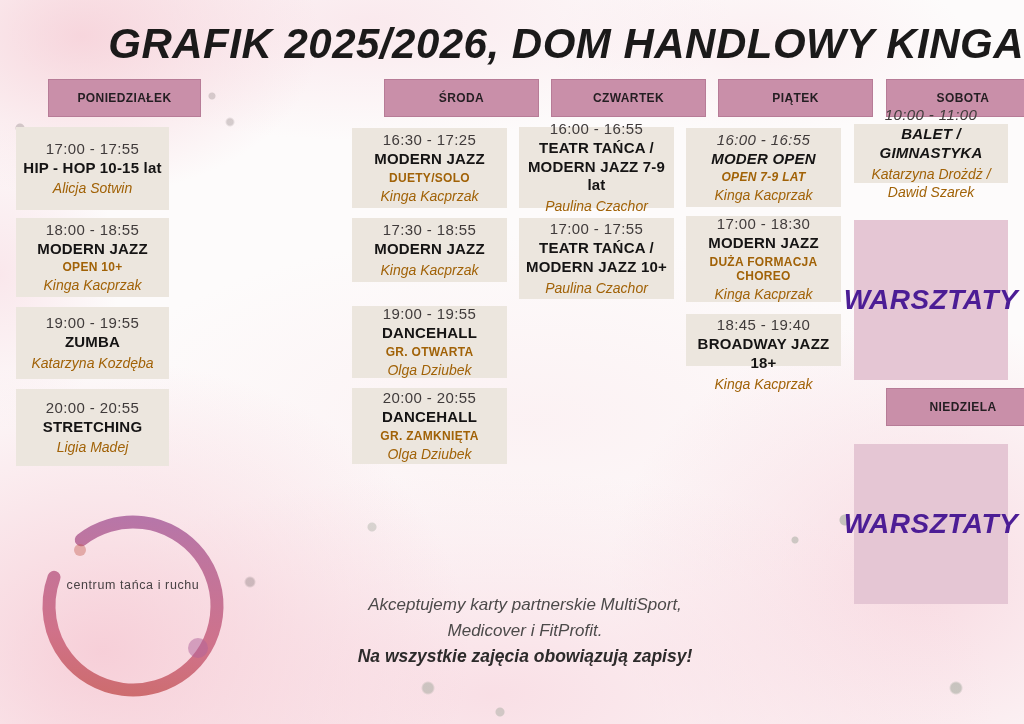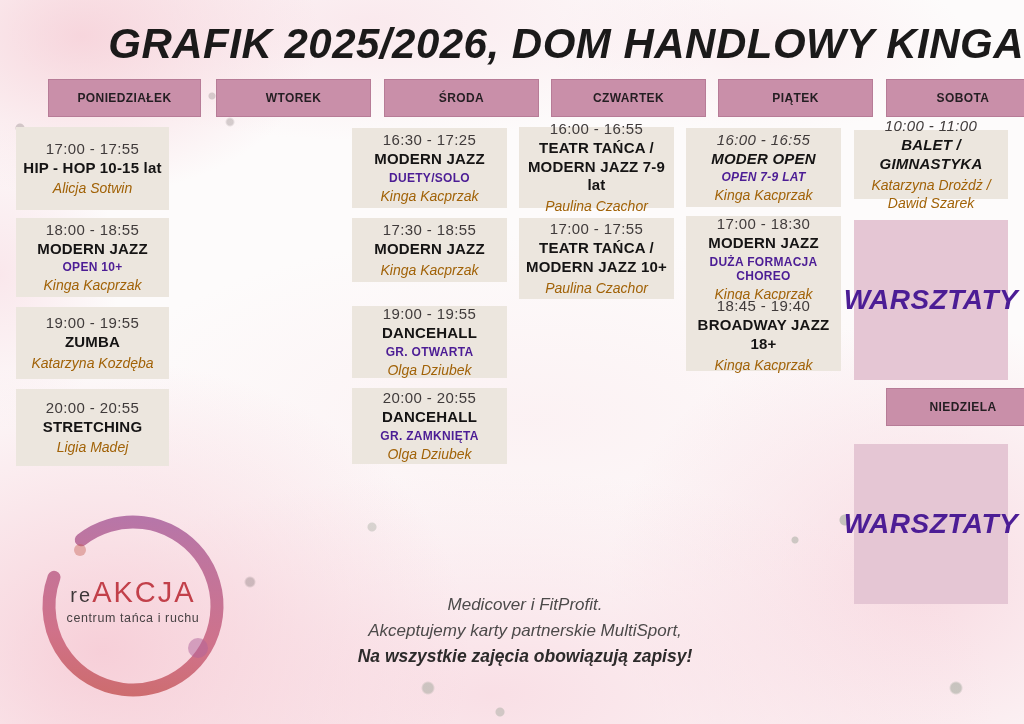--- a/index.html
+++ b/index.html
@@ -43,21 +43,21 @@
     font-size:12px;font-weight:bold;color:#241e22;letter-spacing:.4px;margin-left:32px;
   }
   .cell{
     position:absolute;left:0;width:100%;box-sizing:border-box;
     background:#ece6de;
     display:flex;flex-direction:column;align-items:center;justify-content:center;
     text-align:center;gap:2px;padding:2px 4px;
   }
   .time{font-size:15px;color:#403b3b;letter-spacing:.4px;}
   .ttl{font-size:15px;font-weight:bold;color:#151414;letter-spacing:.2px;white-space:pre-line;line-height:1.25;}
-  .sub{font-size:12px;font-weight:bold;color:#4c1d95;letter-spacing:.3px;}
+  .sub{font-size:12px;font-weight:bold;color:#a16207;letter-spacing:.3px;}
   .who{font-size:14px;font-style:italic;color:#a16207;white-space:pre-line;line-height:1.3;}
   .cell.italic .time,.cell.italic .ttl,.cell.italic .sub{font-style:italic;}
   .workshop{
     position:absolute;left:0;width:100%;background:#e5c6d4;
     display:flex;align-items:center;justify-content:center;
     font-size:28px;font-weight:bold;font-style:italic;color:#4c1d95;letter-spacing:.5px;
   }
   .footer{
     position:absolute;left:255px;top:592px;width:540px;text-align:center;
     font-size:17px;font-style:italic;color:#4c4a4a;line-height:1.5;
@@ -98,23 +98,20 @@
       <div class="ttl">ZUMBA</div>
       <div class="who">Katarzyna Kozdęba</div>
     </div>
     <div class="cell" style="top:389px;height:77px;">
       <div class="time">20:00 - 20:55</div>
       <div class="ttl">STRETCHING</div>
       <div class="who">Ligia Madej</div>
     </div>
   </div>
 
-  <div class="col" style="left:184px;width:155px;">
-    <div class="day-head">WTOREK</div>
-  </div>
 
   <div class="col" style="left:352px;width:155px;">
     <div class="day-head">ŚRODA</div>
     <div class="cell" style="top:128px;height:80px;">
       <div class="time">16:30 - 17:25</div>
       <div class="ttl">MODERN JAZZ</div>
       <div class="sub">DUETY/SOLO</div>
       <div class="who">Kinga Kacprzak</div>
     </div>
     <div class="cell" style="top:218px;height:64px;">
@@ -159,61 +156,58 @@
       <div class="ttl">MODER OPEN</div>
       <div class="sub">OPEN 7-9 LAT</div>
       <div class="who">Kinga Kacprzak</div>
     </div>
     <div class="cell" style="top:216px;height:86px;">
       <div class="time">17:00 - 18:30</div>
       <div class="ttl">MODERN JAZZ</div>
       <div class="sub">DUŻA FORMACJA CHOREO</div>
       <div class="who">Kinga Kacprzak</div>
     </div>
-    <div class="cell" style="top:300px;height:71px;">
+    <div class="cell" style="top:314px;height:52px;justify-content:space-between;">
       <div class="time">18:45 - 19:40</div>
       <div class="ttl">BROADWAY JAZZ 18+</div>
       <div class="who">Kinga Kacprzak</div>
     </div>
   </div>
 
   <div class="col" style="left:854px;width:154px;">
     <div class="day-head">SOBOTA</div>
-    <div class="cell italic" style="top:130px;height:69px;">
+    <div class="cell italic" style="top:124px;height:59px;">
       <div class="time">10:00 - 11:00</div>
       <div class="ttl">BALET / GIMNASTYKA</div>
       <div class="who">Katarzyna Drożdż /
 Dawid Szarek</div>
     </div>
     <div class="workshop" style="top:220px;height:160px;">WARSZTATY</div>
     <div class="day-head" style="top:388px;">NIEDZIELA</div>
     <div class="workshop" style="top:444px;height:160px;">WARSZTATY</div>
   </div>
 
   <div class="footer">
+    <div>Akceptujemy karty partnerskie MultiSport,</div>
     <div>Medicover i FitProfit.</div>
-    <div>Akceptujemy karty partnerskie MultiSport,</div>
     <div class="strong">Na wszystkie zajęcia obowiązują zapisy!</div>
   </div>
 
   <div class="logo">
     <svg width="210" height="215" viewBox="0 0 210 215">
       <defs>
         <linearGradient id="ringGrad" x1="0%" y1="0%" x2="100%" y2="100%">
           <stop offset="0%" stop-color="#c4574b"></stop>
           <stop offset="35%" stop-color="#c9607a"></stop>
           <stop offset="70%" stop-color="#b7628f"></stop>
           <stop offset="100%" stop-color="#a263a8"></stop>
         </linearGradient>
       </defs>
       <circle cx="105" cy="108" r="84" fill="none" stroke="url(#ringGrad)" stroke-width="13" stroke-linecap="round" opacity="0.85" stroke-dasharray="480 48" transform="rotate(-128 105 108)"></circle>
       <circle cx="170" cy="150" r="10" fill="#b0649c" opacity="0.5"></circle>
       <circle cx="52" cy="52" r="6" fill="#c4574b" opacity="0.4"></circle>
     </svg>
     <div class="logo-text">
-      <div class="brand">
-        <span class="re">re</span><span class="akcja">AKCJA</span>
-      </div>
       <div class="tagline">centrum tańca i ruchu</div>
     </div>
   </div>
 
 </div>
 
 </body></html>

